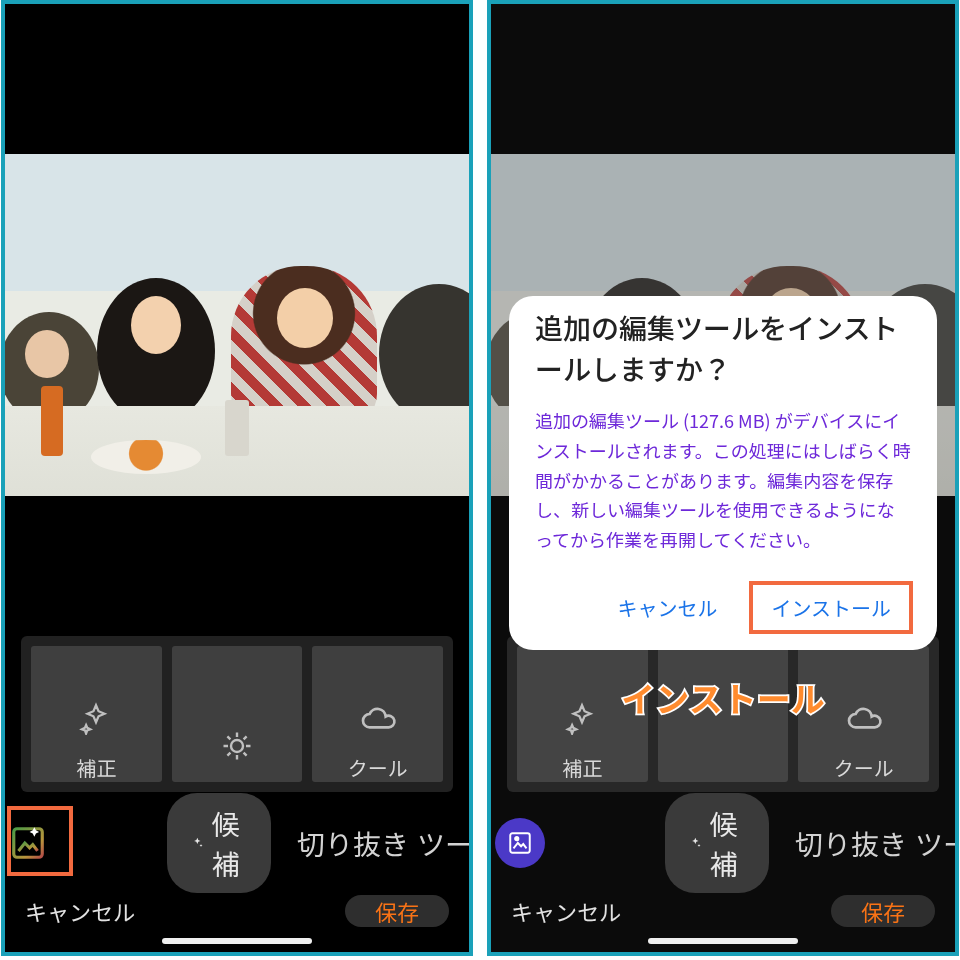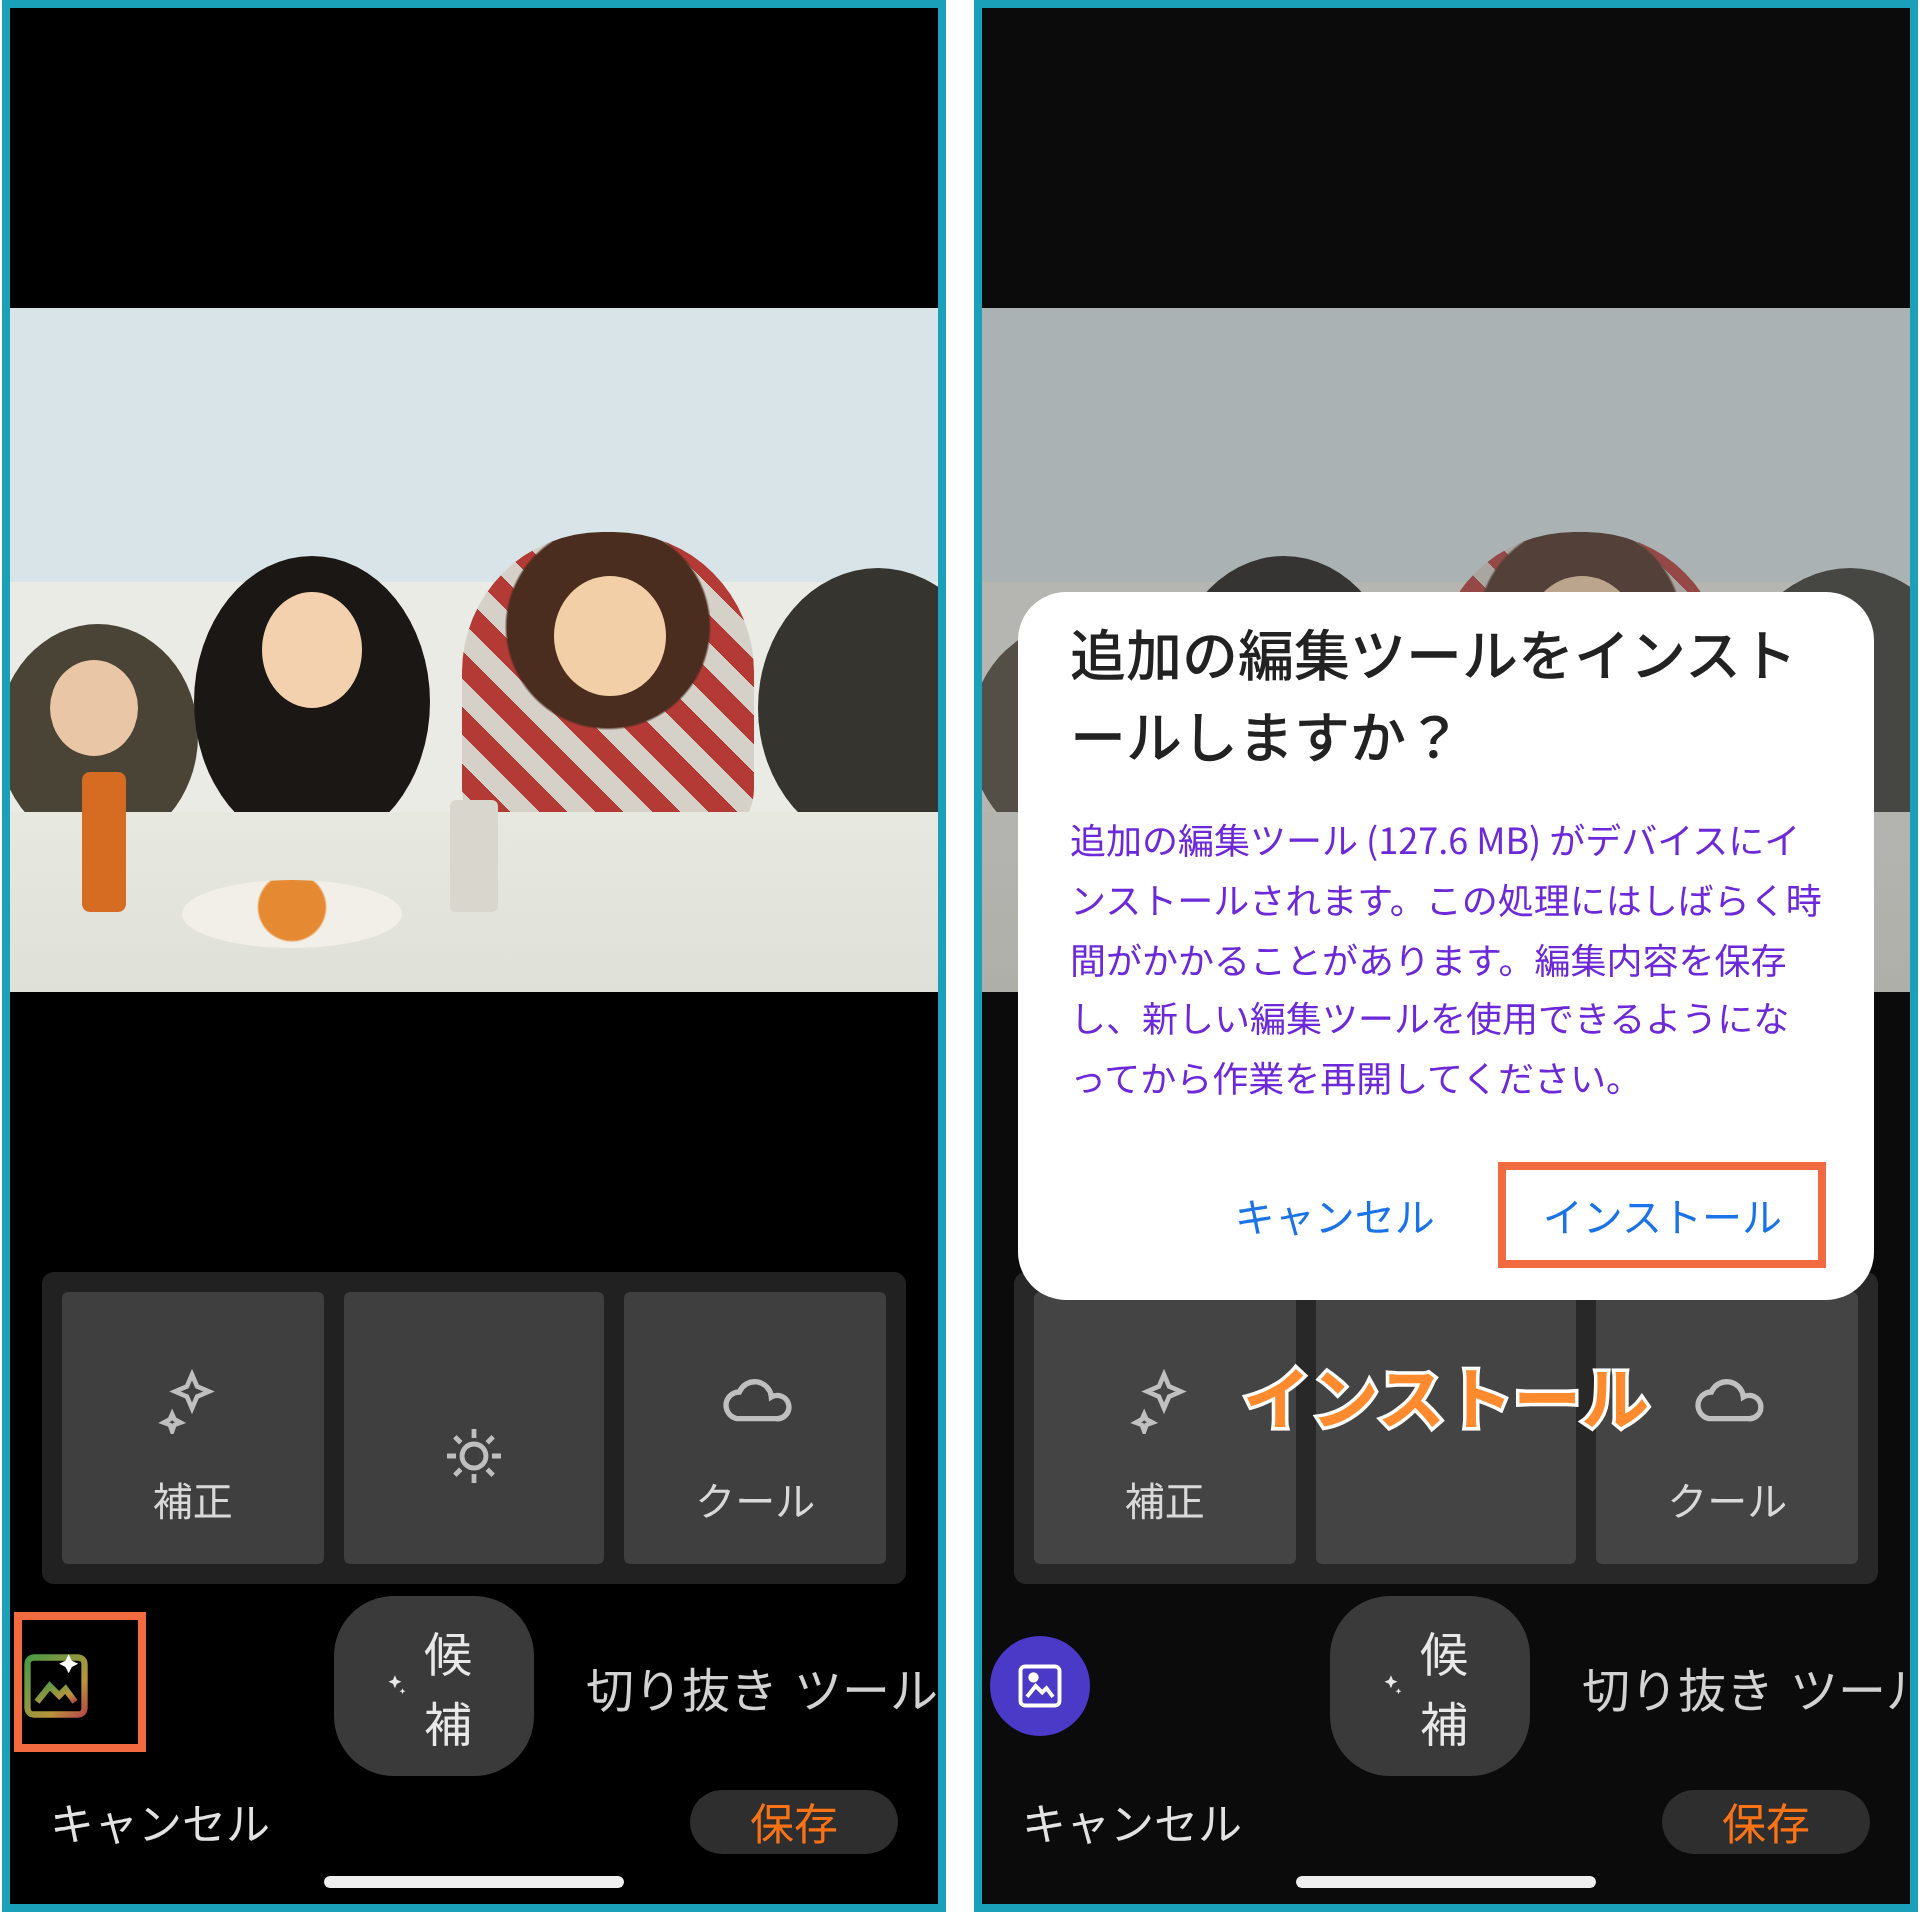--- a/index.html
+++ b/index.html
@@ -40,25 +40,25 @@
   .drink1{ position:absolute; bottom:40px; left:36px; width:22px; height:70px; background:#d66b22; border-radius:4px;}
   .drink2{ position:absolute; bottom:40px; left:220px; width:24px; height:56px; background:#d8d6cd; border-radius:3px;}
 
   .dimmed::after{content:"";position:absolute;inset:0;background:rgba(255,255,255,.15);}
 
   
   .preset-row{position:absolute;left:16px;right:16px;top:632px;height:156px;
               background:rgba(120,120,120,.28);border-radius:6px;display:flex;gap:10px;
               padding:10px;}
   .preset{flex:1;background:rgba(120,120,120,.35);border-radius:3px;display:flex;
-          flex-direction:column;align-items:center;justify-content:flex-end;padding-bottom:18px;color:#d9d9d9;font-size:20px;}
+          flex-direction:column;align-items:center;justify-content:flex-end;color:#d9d9d9;font-size:20px;}
   .preset svg{margin-bottom:18px;opacity:.82;}
   
   .toolbar{position:absolute;left:0;right:0;top:806px;height:66px;display:flex;align-items:center;
-           color:#d2d2d2;font-size:24px;}
+           color:#d2d2d2;font-size:28px;}
   .magic-btn{width:58px;height:58px;margin-left:4px;display:flex;align-items:center;justify-content:center;position:relative;}
   .tool-chip{margin-left:120px;display:flex;align-items:center;gap:8px;background:#3a3a3a;
              border-radius:30px;padding:10px 24px;color:#e8e8e8;}
   .tool-link{margin-left:28px;white-space:nowrap;}
   .tool-link.cut{margin-left:26px;}
   .tool-link.tr{margin-left:8px;}
   
   .footer{position:absolute;left:0;right:0;bottom:0;height:82px;display:flex;
           align-items:center;justify-content:space-between;padding:0 20px;color:#e2e2e2;font-size:22px;}
   .save-btn{background:#2e2e2e;color:#f97316;border-radius:28px;padding:0 30px;}

